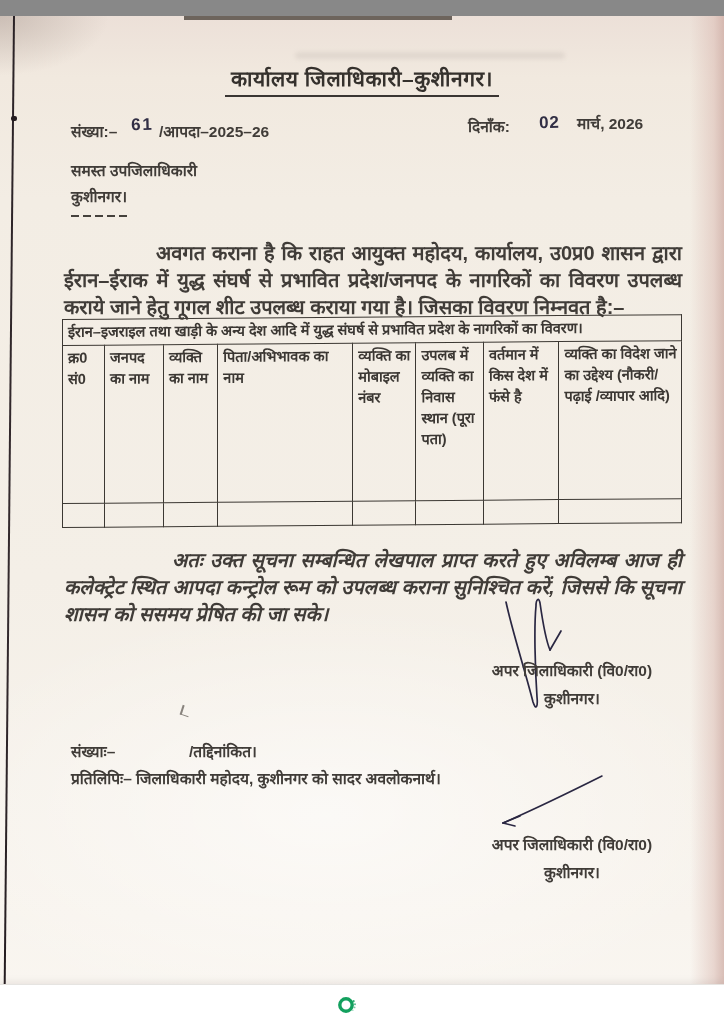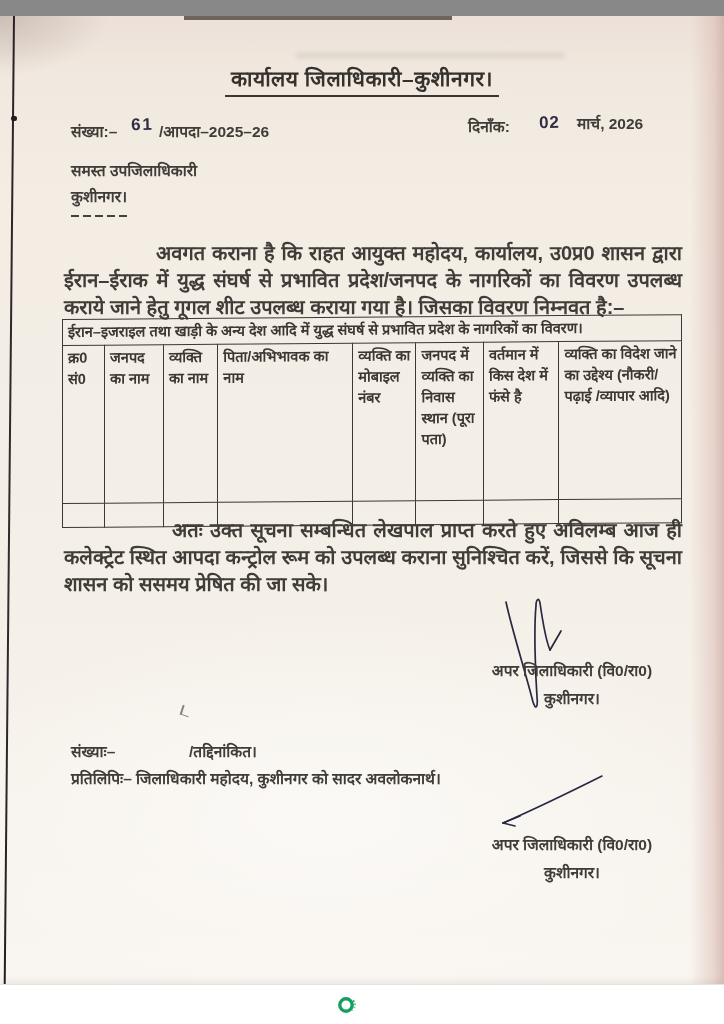--- a/index.html
+++ b/index.html
@@ -36,21 +36,21 @@
   .t{position:absolute;font-size:15.5px;font-weight:600;color:#403c38;white-space:nowrap;}
   .hand{font-weight:600;color:#312e44;transform:rotate(-1.5deg);}
   .num-61{top:99px;left:131px;font-size:17px;letter-spacing:2px;}
   .num-02{top:97px;left:539px;font-size:17px;letter-spacing:1px;}
   .dash-rule{position:absolute;top:199px;left:71px;width:58px;height:2px;
     background:repeating-linear-gradient(90deg,#45413c 0 8px,transparent 8px 12px);}
   
   .para{position:absolute;left:64px;width:618px;font-size:20px;font-weight:600;
     color:#403c38;line-height:27px;text-align:justify;}
   .para1{top:224px;text-indent:92px;}
-  .para2{top:501px;text-indent:108px;}
+  .para2{top:531px;text-indent:108px;font-style:italic;}
   
   .tblwrap{position:absolute;top:303px;left:62px;width:620px;transform:skewY(-.45deg);transform-origin:left top;}
   table.grid{width:100%;border-collapse:collapse;table-layout:fixed;}
   table.grid td,table.grid th{border:1.6px solid #3c3833;vertical-align:top;
     padding:2px 4px 2px 5px;font-size:14.5px;font-weight:700;color:#3b3733;text-align:left;line-height:21px;}
   td.caption-cell{font-size:15px;line-height:22px;padding:3px 6px;}
   tr.head-row th{height:153px;}
   tr.empty-row td{height:19px;}
   
   .sig-block{position:absolute;width:280px;text-align:center;font-size:15.5px;
@@ -112,21 +112,21 @@
       <tbody>
           <tr>
         <td class="caption-cell" colspan="8">ईरान–इजराइल तथा खाड़ी के अन्य देश आदि में युद्ध संघर्ष से प्रभावित प्रदेश के नागरिकों का विवरण।</td>
       </tr>
       <tr class="head-row">
         <th>क्र0 सं0</th>
         <th>जनपद का नाम</th>
         <th>व्यक्ति का नाम</th>
         <th>पिता/अभिभावक का नाम</th>
         <th>व्यक्ति का मोबाइल नंबर</th>
-        <th>जनपद में व्यक्ति का निवास स्थान (पूरा पता)</th>
+        <th>उपलब में व्यक्ति का निवास स्थान (पूरा पता)</th>
         <th>वर्तमान में किस देश में फंसे है</th>
         <th>व्यक्ति का विदेश जाने का उद्देश्य (नौकरी/पढ़ाई /व्यापार आदि)</th>
       </tr>
       <tr class="empty-row">
         <td></td>
         <td></td>
         <td></td>
         <td></td>
         <td></td>
         <td></td>

